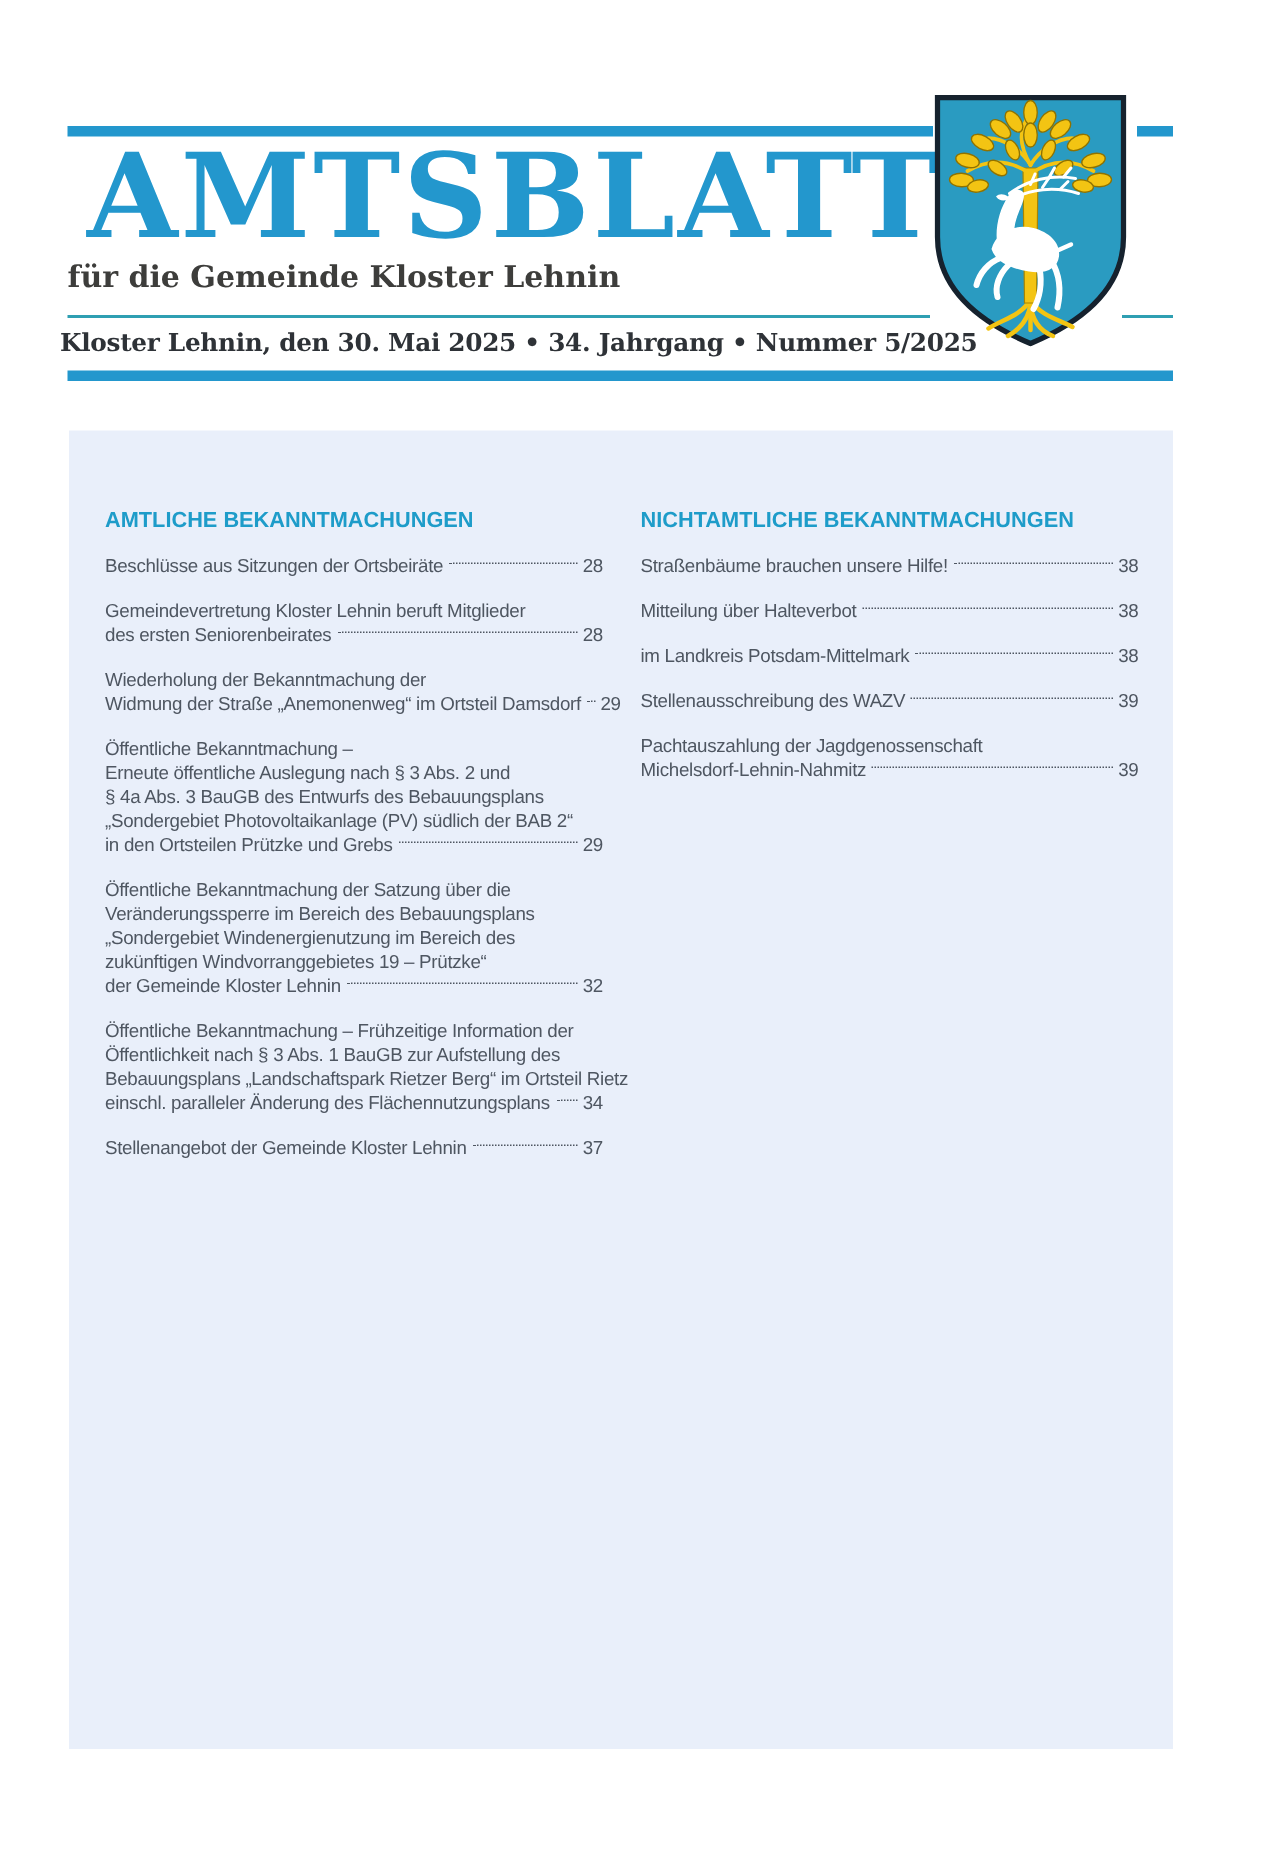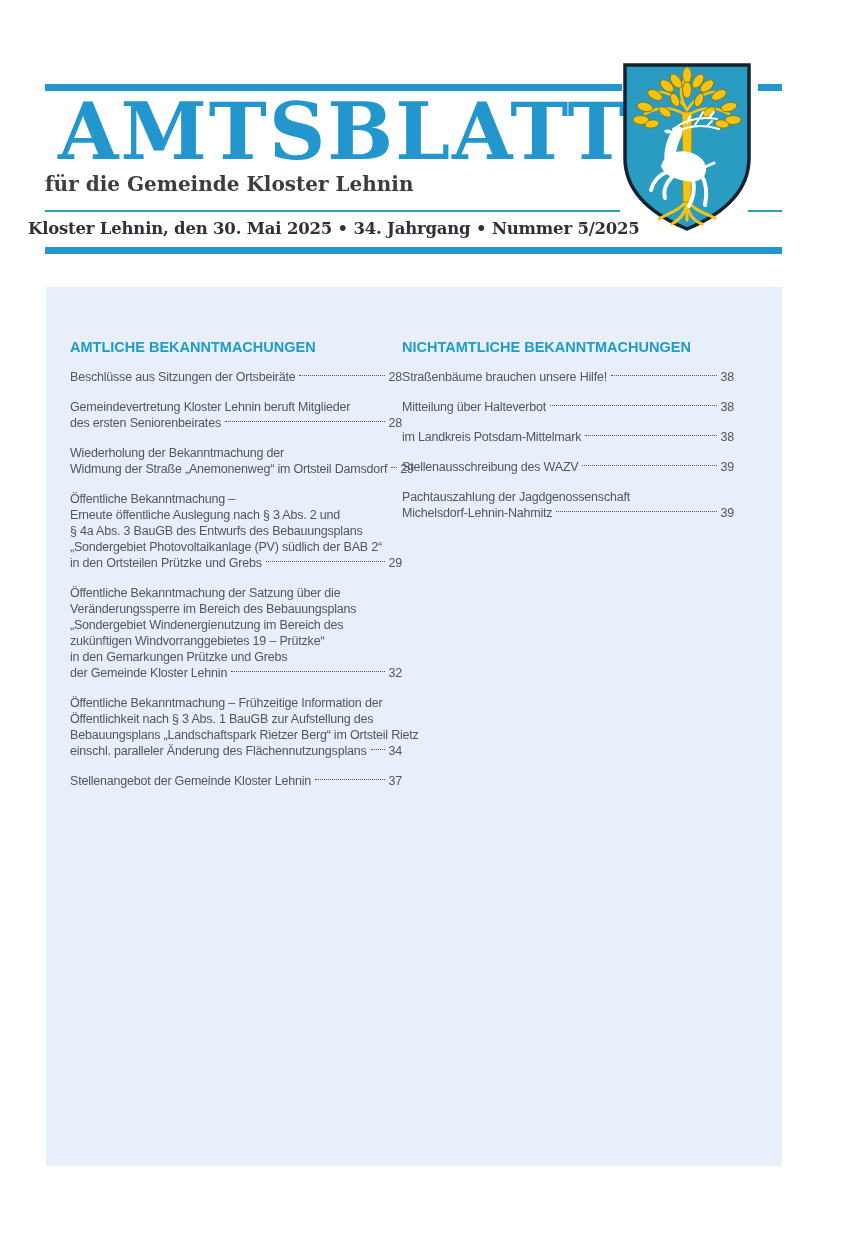--- a/index.html
+++ b/index.html
@@ -39,34 +39,34 @@
     letter-spacing:2px;color:var(--accent-blue);
     white-space:nowrap;
   }
   .masthead-subtitle{
     position:absolute;left:45px;top:164px;
     font-family:"DejaVu Serif","Liberation Serif",serif;
     font-weight:bold;font-size:20px;line-height:40px;
     color:var(--subtitle-gray);white-space:nowrap;
   }
   .dateline{
-    position:absolute;left:28px;top:218px;
+    position:absolute;left:40px;top:218px;
     font-family:"DejaVu Serif","Liberation Serif",serif;
     font-weight:bold;font-size:16.5px;line-height:22px;
     letter-spacing:-0.2px;color:var(--dateline-dark);white-space:nowrap;
   }
   
   .crest{position:absolute;left:621px;top:62px;width:132px;height:171px;}
   
   .toc-box{
     position:absolute;left:46px;top:287px;width:736px;height:879px;
     background:var(--box-bg);
     padding:52px 27px 0 24px;
   }
-  .toc-columns{display:flex;}
+  .toc-columns{display:flex;gap:25px;}
   .toc-col{width:332px;flex:0 0 332px;}
   .toc-heading{
     color:var(--heading-cyan);
     font-size:14.5px;font-weight:bold;line-height:17px;
     margin-bottom:13px;white-space:nowrap;
   }
   .toc-entry{margin-bottom:14px;}
   .toc-line{
     display:flex;align-items:center;
     font-size:12.5px;line-height:16px;letter-spacing:-0.2px;
@@ -229,23 +229,20 @@
               <div class="toc-line">
                 <span class="toc-text">Veränderungssperre im Bereich des Bebauungsplans</span>
               </div>
               <div class="toc-line">
                 <span class="toc-text">„Sondergebiet Windenergienutzung im Bereich des</span>
               </div>
               <div class="toc-line">
                 <span class="toc-text">zukünftigen Windvorranggebietes 19 – Prützke“</span>
               </div>
               <div class="toc-line">
-                <span class="toc-text">in den Gemarkungen Prützke und Grebs</span>
-              </div>
-              <div class="toc-line">
                 <span class="toc-text">der Gemeinde Kloster Lehnin</span>
                 <span class="leader"></span>
                 <span class="page-num">32</span>
               </div>
             </div>
             <div class="toc-entry">
               <div class="toc-line">
                 <span class="toc-text">Öffentliche Bekanntmachung – Frühzeitige Information der</span>
               </div>
               <div class="toc-line">

